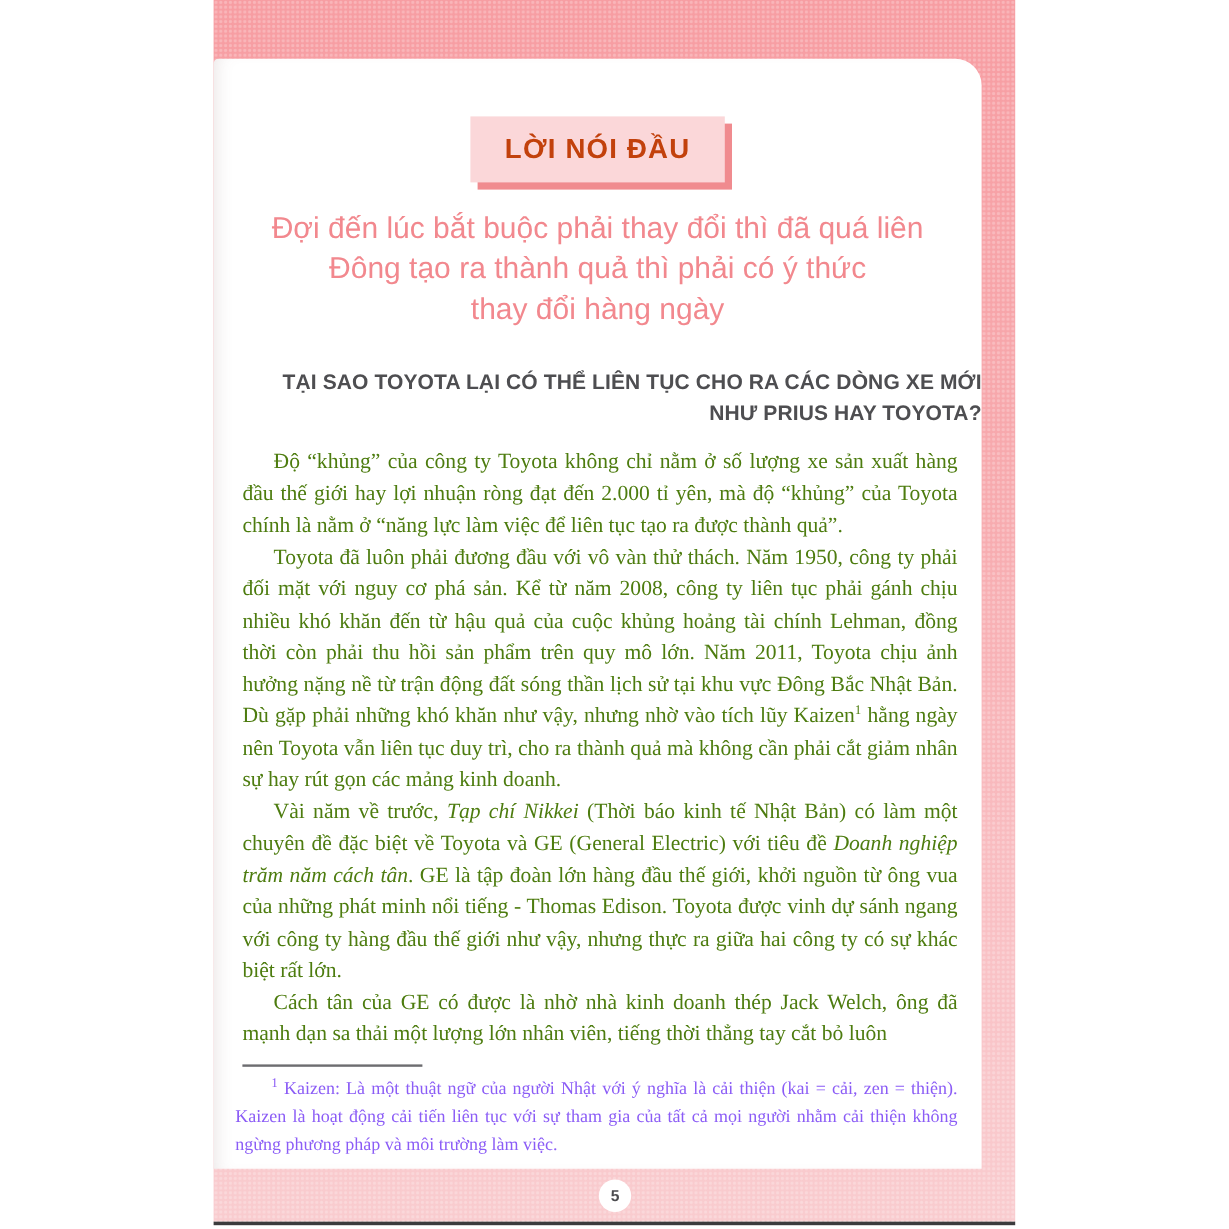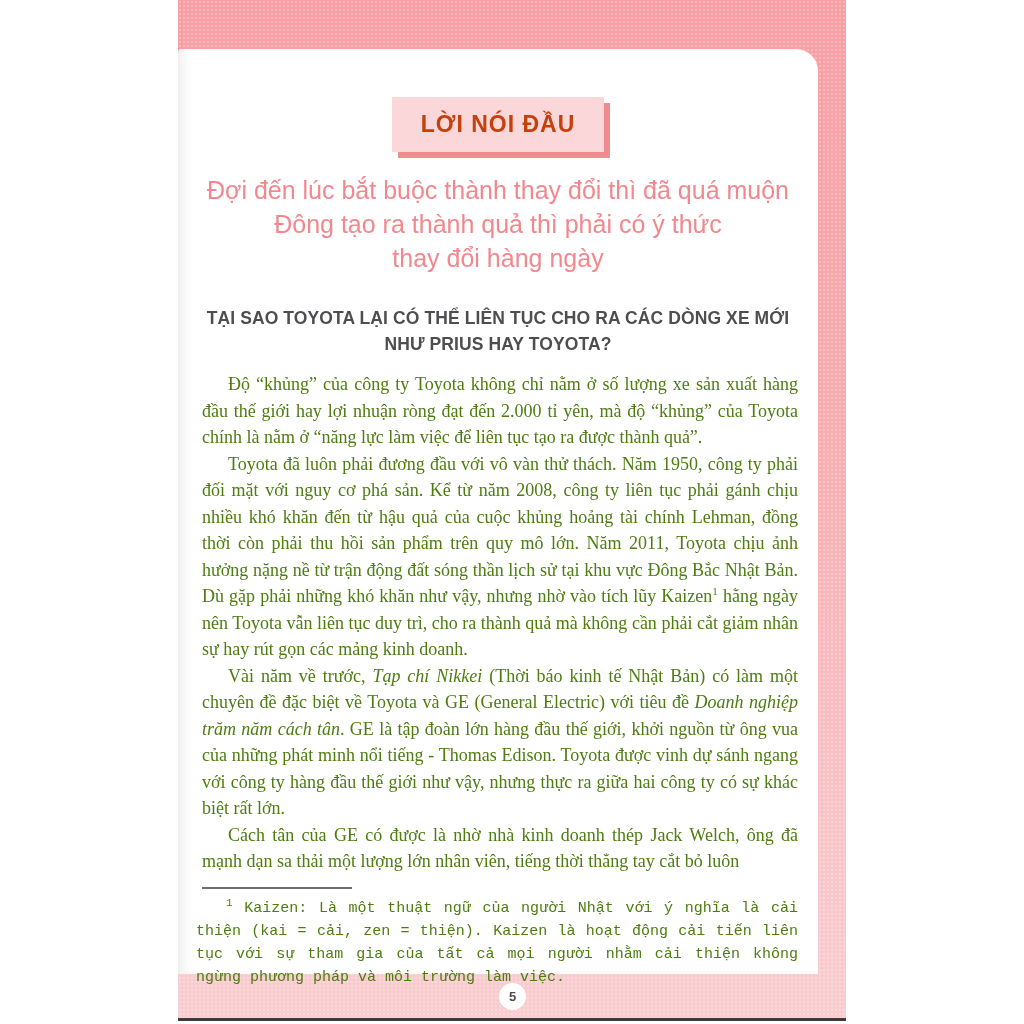--- a/index.html
+++ b/index.html
@@ -39,39 +39,39 @@
     font-family:"Liberation Sans",sans-serif;
     font-weight:bold;font-size:23px;letter-spacing:1px;
     color:#c2410c;
   }
   .subtitle{
     margin-top:21px;text-align:center;
     font-family:"Liberation Sans",sans-serif;
     font-size:25px;line-height:34px;color:#f2888e;
   }
   .section-heading{
-    margin-top:30px;text-align:center;
+    margin-top:30px;text-align:right;
     font-family:"Liberation Sans",sans-serif;
     font-weight:bold;font-size:17.5px;line-height:26px;
     color:#4e4e51;letter-spacing:.1px;
   }
   .body-text{
     margin-top:14px;
     padding:0 20px 0 24px;
     font-size:18px;line-height:26.5px;
     color:#4d7c0f;text-align:justify;
   }
   .body-text p{margin:0;text-indent:26px;}
   .body-text em{font-style:italic;}
   sup{font-size:11px;line-height:0;vertical-align:super;}
   .footnote{margin-top:12px;padding:0 20px 0 18px;}
   .footnote-rule{width:150px;border-top:2px solid #6d6d70;margin:0 0 8px 6px;}
   .footnote-text{
     margin:0;font-size:15px;line-height:23px;
-    color:#4d7c0f;text-align:justify;text-indent:30px;font-family:Liberation Mono, monospace;
+    color:#8b5cf6;text-align:justify;text-indent:30px;
   }
   .page-badge{
     position:absolute;left:321px;top:983px;z-index:2;
     width:27px;height:27px;border-radius:50%;
     background:#ffffff;
     display:flex;align-items:center;justify-content:center;
     font-family:"Liberation Sans",sans-serif;
     font-size:13px;font-weight:bold;color:#4c4c4f;
   }
 </style>
@@ -79,21 +79,21 @@
 <body>
 
 <div class="photo">
   <div class="page">
 
     <div class="title-box">
       <span>LỜI NÓI ĐẦU</span>
     </div>
 
     <div class="subtitle" id="subtitle">
-        <div>Đợi đến lúc bắt buộc thành thay đổi thì đã quá muộn</div>
+        <div>Đợi đến lúc bắt buộc phải thay đổi thì đã quá liên</div>
         <div>Đông tạo ra thành quả thì phải có ý thức</div>
         <div>thay đổi hàng ngày</div>
       </div>
 
     <div class="section-heading" id="section-heading">
         <div>TẠI SAO TOYOTA LẠI CÓ THỂ LIÊN TỤC CHO RA CÁC DÒNG XE MỚI</div>
         <div>NHƯ PRIUS HAY TOYOTA?</div>
       </div>
 
     <div class="body-text" id="paragraphs">

